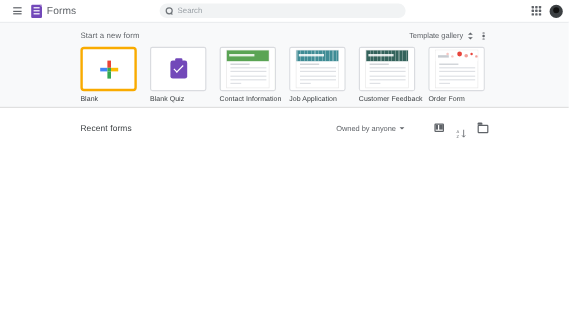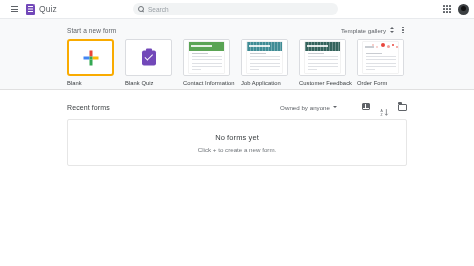--- a/index.html
+++ b/index.html
@@ -459,21 +459,21 @@
 <div class="header">
 
   <div class="hamburger">
     <span></span>
     <span></span>
     <span></span>
   </div>
 
   <div class="brand">
     <div class="forms-logo"></div>
-    <div class="brand-name">Quiz</div>
+    <div class="brand-name">Forms</div>
   </div>
 
   <div class="search-wrap">
     <div class="search-icon"></div>
     <input class="search-input" type="text" placeholder="Search" style="">
   </div>
 
   <div class="header-right">
     <div class="apps-icon">
       <i></i>
@@ -650,17 +650,13 @@
           <path d="M17 3 L17 19 M13.5 15.5 L17 19.5 L20.5 15.5" stroke="#5f6368" stroke-width="1.8" fill="none"></path>
         </svg>
       </div>
 
       <div class="icon-btn">
         <div class="folder-icon"></div>
       </div>
     </div>
   </div>
 
-  <div class="empty-card">
-    <div class="empty-title">No forms yet</div>
-    <div class="empty-sub">Click + to create a new form.</div>
-  </div>
 </div>
 
 </body></html>

